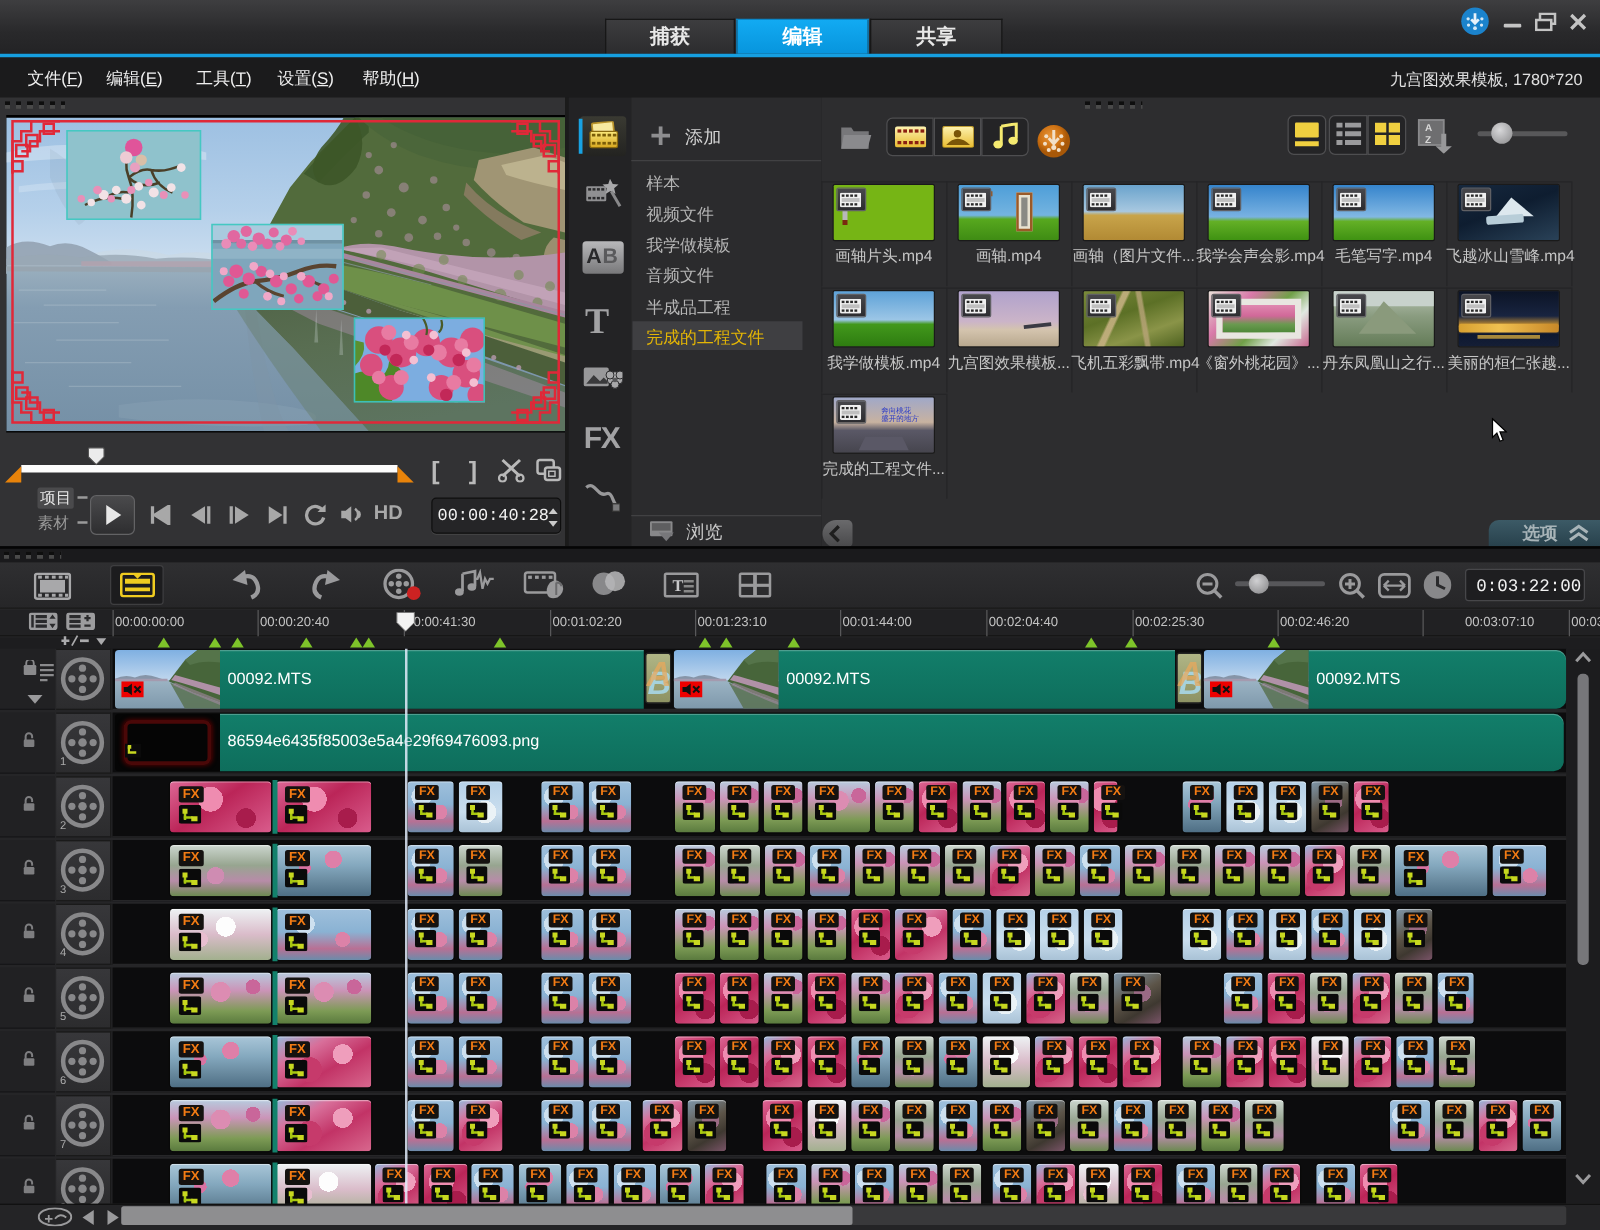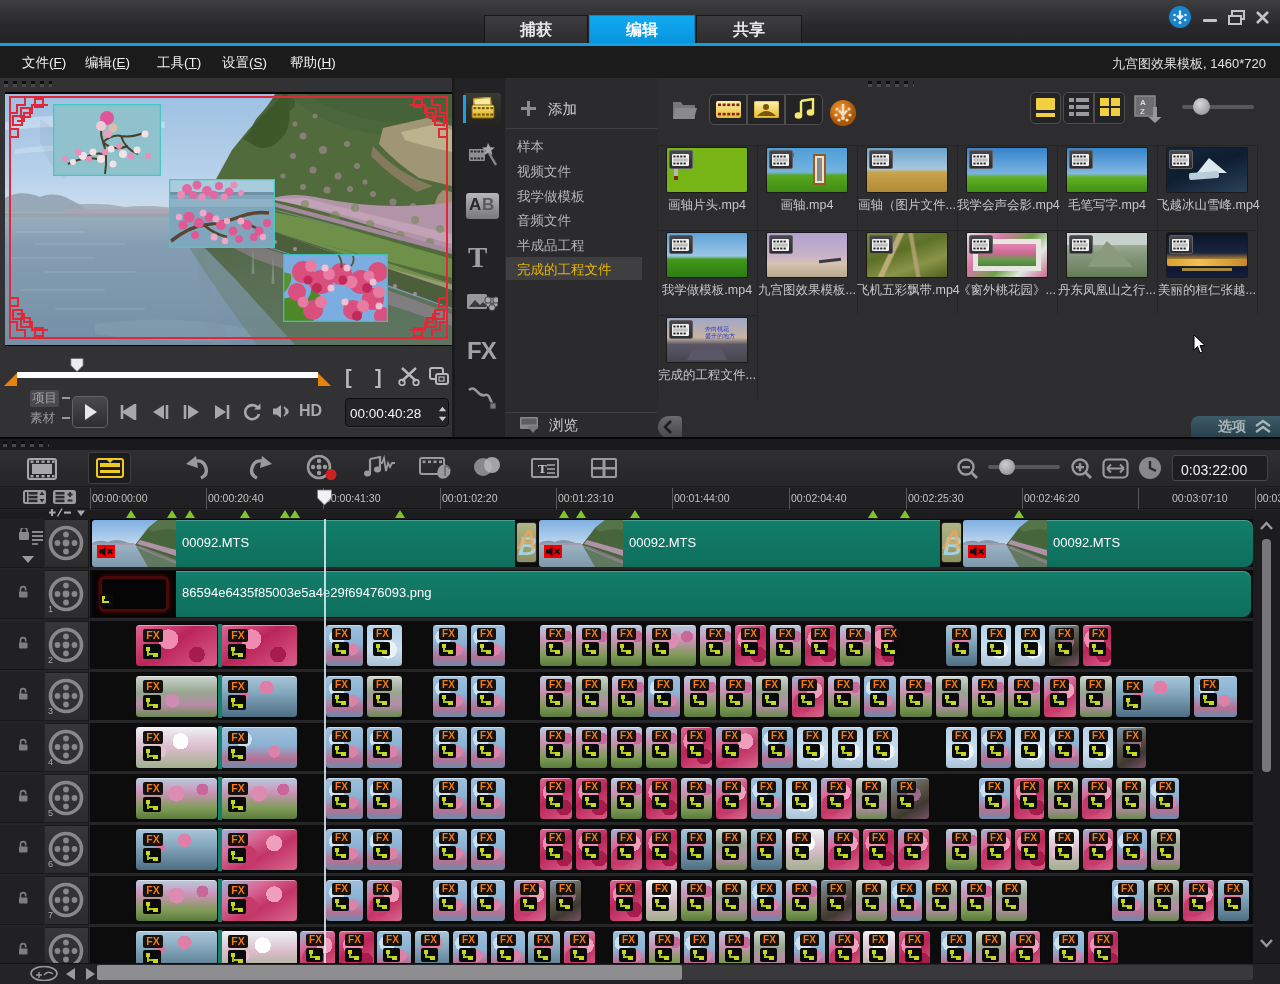--- a/index.html
+++ b/index.html
@@ -20,21 +20,21 @@
 #projname{top:55px;right:14px;font-size:13px;color:#e0e0e0;}
 
 .dots{height:6px;background-image:repeating-linear-gradient(90deg,#4a4a4a 0 4px,transparent 4px 9px);}
 .dots i{display:block;height:3px;margin-top:0;background-image:repeating-linear-gradient(90deg,#0e0e0e 0 4px,transparent 4px 9px);}
 
 #prevpanel{left:0;top:78px;width:452px;height:359px;background:#323234;}
 #videobox{left:5px;top:92px;width:447px;height:254px;background:#000;}
 
 .lbl{font-size:12.5px;color:#cfcfcf;}
 
-.tc{font-family:Liberation Sans, sans-serif;color:#f2f2f2;}
+.tc{font-family:Liberation Mono, monospace;color:#f2f2f2;}
 
 #iconstrip{left:455px;top:78px;width:50px;height:359px;background:#232325;}
 
 #listpanel{left:505px;top:78px;width:152px;height:359px;background:#2b2b2d;}
 .litem{left:517px;font-size:13.5px;color:#b4b4b4;}
 
 #library{left:657px;top:78px;width:623px;height:359px;background:#2d2d2f;}
 .thumb{width:80px;height:44px;border-radius:1px;}
 .cap{font-size:12.5px;color:#c6c6c6;text-align:center;white-space:nowrap;}
 .fbadge{width:24px;height:19px;background:linear-gradient(#48484c,#2c2c30);border:1px solid #606064;border-radius:2px;}
@@ -134,21 +134,21 @@
 </svg>
 <svg class="abs" style="left:1255px;top:10px" width="15" height="15" viewBox="0 0 15 15">
 <path d="M2 2 L13 13 M13 2 L2 13" stroke="#c4c4c4" stroke-width="2.6"></path>
 </svg>
 <div class="abs" id="menubar"></div>
 <div class="abs menu" style="left:22px;top:54px;">文件(<u>F</u>)</div>
 <div class="abs menu" style="left:85px;top:54px;">编辑(<u>E</u>)</div>
 <div class="abs menu" style="left:157px;top:54px;">工具(<u>T</u>)</div>
 <div class="abs menu" style="left:222px;top:54px;">设置(<u>S</u>)</div>
 <div class="abs menu" style="left:290px;top:54px;">帮助(<u>H</u>)</div>
-<div class="abs" id="projname">九宫图效果模板, 1460*720</div>
+<div class="abs" id="projname">九宫图效果模板, 1780*720</div>
 <div class="abs" id="prevpanel"></div>
 <div class="abs dots" style="left:4px;top:81px;width:48px;">
       <i></i>
     </div>
 <div class="abs" id="videobox"></div>
 <svg class="abs" style="left:5px;top:94px" width="447" height="251" viewBox="0 0 447 251">
 <defs>
 <linearGradient id="sky" x1="0" y1="0" x2="0" y2="1">
           <stop offset="0" stop-color="#9dc0e2"></stop>
           <stop offset="0.6" stop-color="#b5d0ea"></stop>
@@ -418,21 +418,21 @@
 <svg class="abs" style="left:398px;top:366px" width="22" height="20" viewBox="0 0 22 20">
 <path d="M4 2 L18 15 M18 2 L4 15" stroke="#b9b9b9" stroke-width="2.4"></path>
 <circle cx="4" cy="16.5" r="2.8" fill="none" stroke="#b9b9b9" stroke-width="1.8"></circle>
 <circle cx="18" cy="16.5" r="2.8" fill="none" stroke="#b9b9b9" stroke-width="1.8"></circle>
 </svg>
 <svg class="abs" style="left:428px;top:366px" width="22" height="20" viewBox="0 0 22 20">
 <rect x="2" y="2" width="13" height="11" rx="2" fill="none" stroke="#b9b9b9" stroke-width="2"></rect>
 <rect x="8" y="8" width="12" height="10" rx="2" fill="#323234" stroke="#b9b9b9" stroke-width="2"></rect>
 <rect x="11" y="11" width="5" height="4" fill="none" stroke="#b9b9b9" stroke-width="1.2"></rect>
 </svg>
-<div class="abs lbl" style="left:30px;top:390px;color:#a3a3a3;background:#4a4a4c;padding:0 2px;border-radius:2px;">项目</div>
+<div class="abs lbl" style="left:30px;top:390px;color:#e5e5e5;background:#4a4a4c;padding:0 2px;border-radius:2px;">项目</div>
 <div class="abs" style="left:62px;top:397px;width:8px;height:2px;background:#9a9a9a;"></div>
 <div class="abs lbl" style="left:30px;top:410px;color:#9a9a9a;">素材</div>
 <div class="abs" style="left:62px;top:417px;width:8px;height:2px;background:#9a9a9a;"></div>
 <div class="abs" style="left:72px;top:396px;width:36px;height:32px;background:linear-gradient(#4a4a4c,#2e2e30);border:1px solid #636365;border-radius:5px;"></div>
 <svg class="abs" style="left:83px;top:403px" width="16" height="18" viewBox="0 0 16 18">
       <path d="M2 1 L14 9 L2 17 Z" fill="#e8e8e8"></path>
     </svg>
 
 <svg class="abs" style="left:118px;top:404px" width="20" height="16" viewBox="0 0 20 16">
       <path d="M4 1 L4 15 M17 1 L6 8 L17 15 Z" stroke="#a8a8a8" stroke-width="2.6" fill="#a8a8a8"></path>

